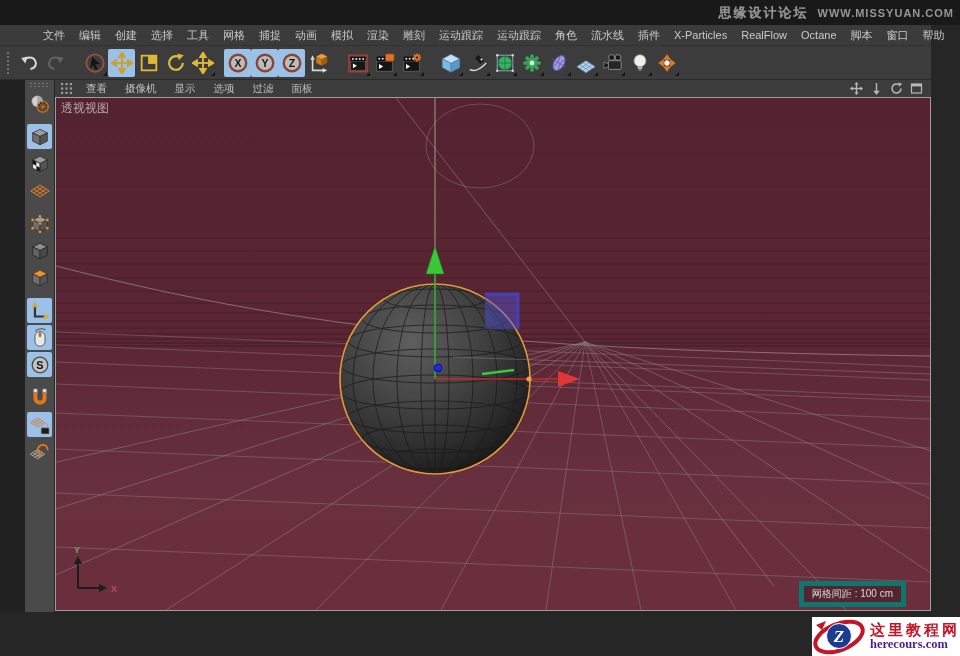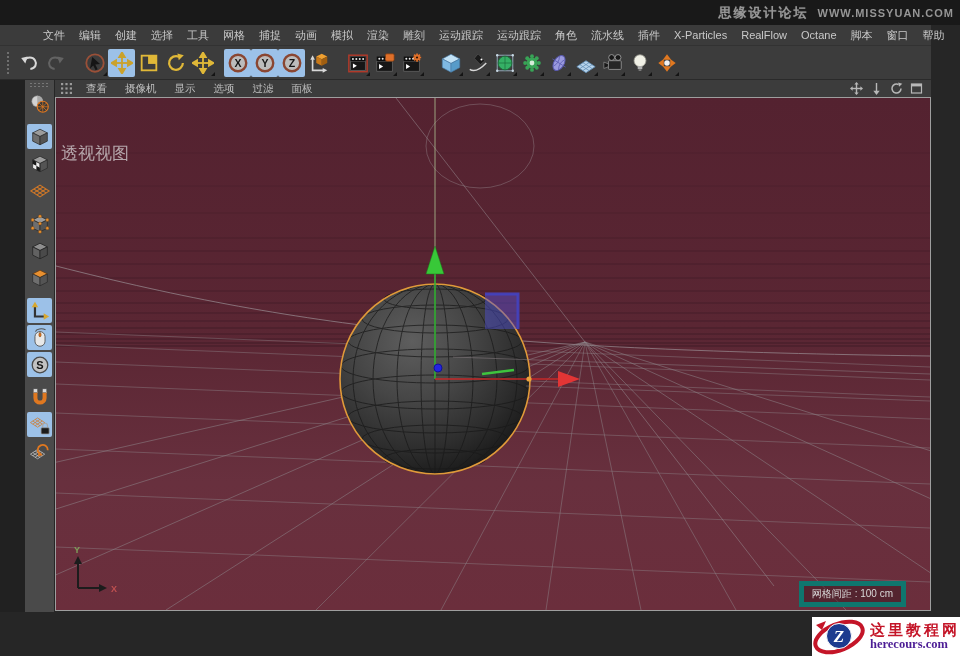--- a/index.html
+++ b/index.html
@@ -30,21 +30,21 @@
   .lbtn.sel{background:#9cc1e8;border-radius:2px;}
   .lgap{height:5px;}
   
   .viewport{position:absolute;left:55px;top:80px;width:876px;height:531px;}
   .vp-menu{height:17px;background:#3c3c3c;display:flex;align-items:center;padding:0 4px;gap:2px;}
   .vp-grid-glyph{margin:0 4px 0 2px;display:flex;}
   .vp-item{font-size:10.5px;color:#bfbfbf;padding:0 8px;white-space:nowrap;}
   .vp-spacer{flex:1;}
   .vp-nav{display:flex;gap:7px;align-items:center;padding-right:4px;}
   .scene-wrap{position:relative;width:874px;height:512px;border:1px solid #9e9e9e;background:#5a2632;}
-  .view-label{position:absolute;left:5px;top:2px;font-size:17px;color:#b5a6ab;z-index:3;margin-top:42px;}
+  .view-label{position:absolute;left:5px;top:2px;font-size:12px;color:#b5a6ab;z-index:3;}
   .grid-box{position:absolute;right:24px;bottom:3px;border:5px solid #0f766e;background:rgba(42,16,24,.35);
             color:#d9d9d9;font-size:10px;padding:1px 8px;z-index:3;white-space:nowrap;}
   
   .logo{position:absolute;right:0;bottom:0;width:148px;height:39px;background:#ffffff;display:flex;align-items:center;z-index:5;}
   .logo-mark{position:relative;width:56px;height:39px;flex:0 0 auto;}
   .logo-texts{display:flex;flex-direction:column;line-height:1.05;padding-left:2px;justify-content:flex-end;}
   .logo-name{color:#c41528;font-weight:bold;font-size:15px;letter-spacing:3px;white-space:nowrap;}
   .logo-url{color:#4c1d95;font-weight:bold;font-size:12.5px;font-family:"Liberation Serif",serif;}
 </style>
 </head>

